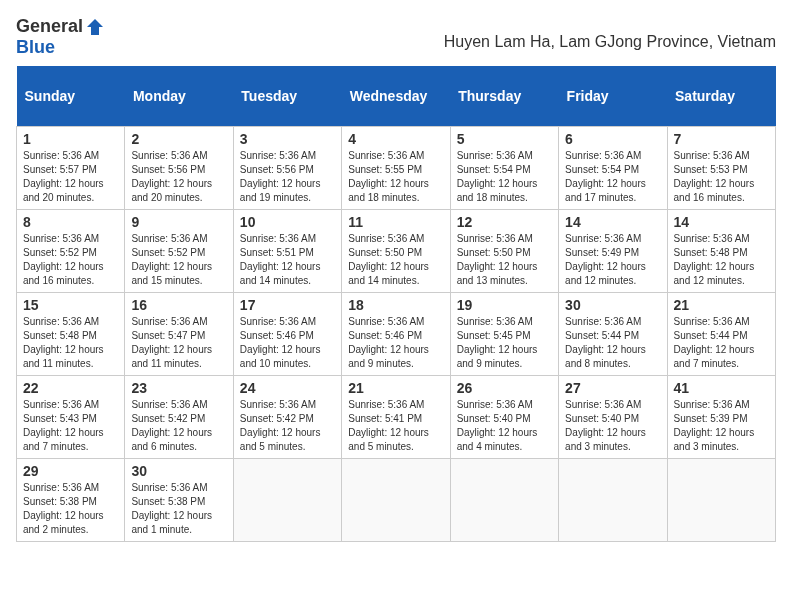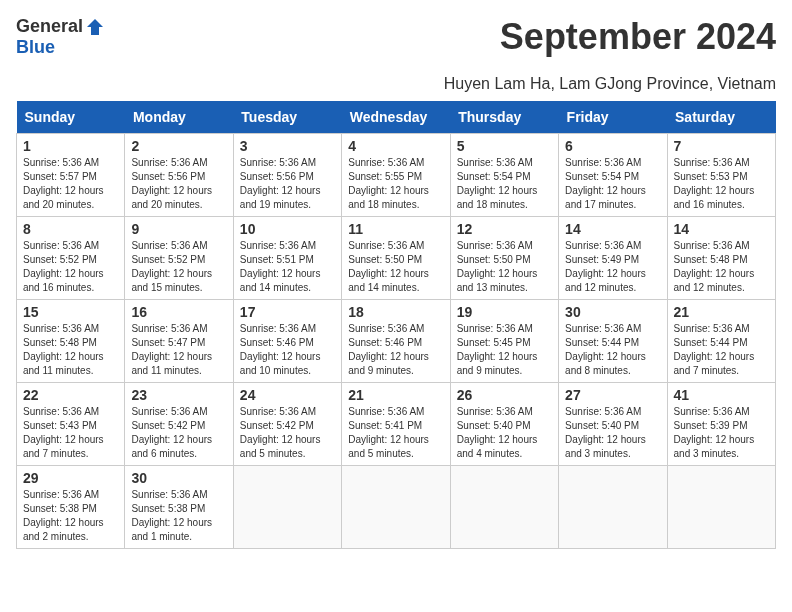--- a/index.html
+++ b/index.html
@@ -57,21 +57,21 @@
     }
     .calendar-table {
       width: 100%;
       border-collapse: collapse;
       table-layout: fixed;
     }
     .calendar-table th {
       background-color: #1a5fb4;
       color: #fff;
       text-align: left;
-      padding: 8px 8px;
+      padding: 22px 8px;
       font-size: 14px;
       font-weight: bold;
     }
     .calendar-table td {
       border: 1px solid #ccc;
       vertical-align: top;
       padding: 4px 6px;
       font-size: 10.5px;
       color: #333;
       height: 80px;
@@ -99,21 +99,20 @@
   <div class="logo">
     <div class="logo-text">
       <span class="logo-general">General</span>
       <svg class="logo-icon" viewBox="0 0 20 20">
         <polygon points="10,2 18,10 14,10 14,18 6,18 6,10 2,10" fill="#1a5fb4"></polygon>
       </svg>
     </div>
     <span class="logo-blue">Blue</span>
   </div>
   <div class="title-area">
-    <div class="month-title">September 2024</div>
     <div class="subtitle">Huyen Lam Ha, Lam GJong Province, Vietnam</div>
   </div>
 </div>
 
 <table class="calendar-table">
   <thead>
     <tr>
       <th>Sunday</th>
       <th>Monday</th>
       <th>Tuesday</th>

